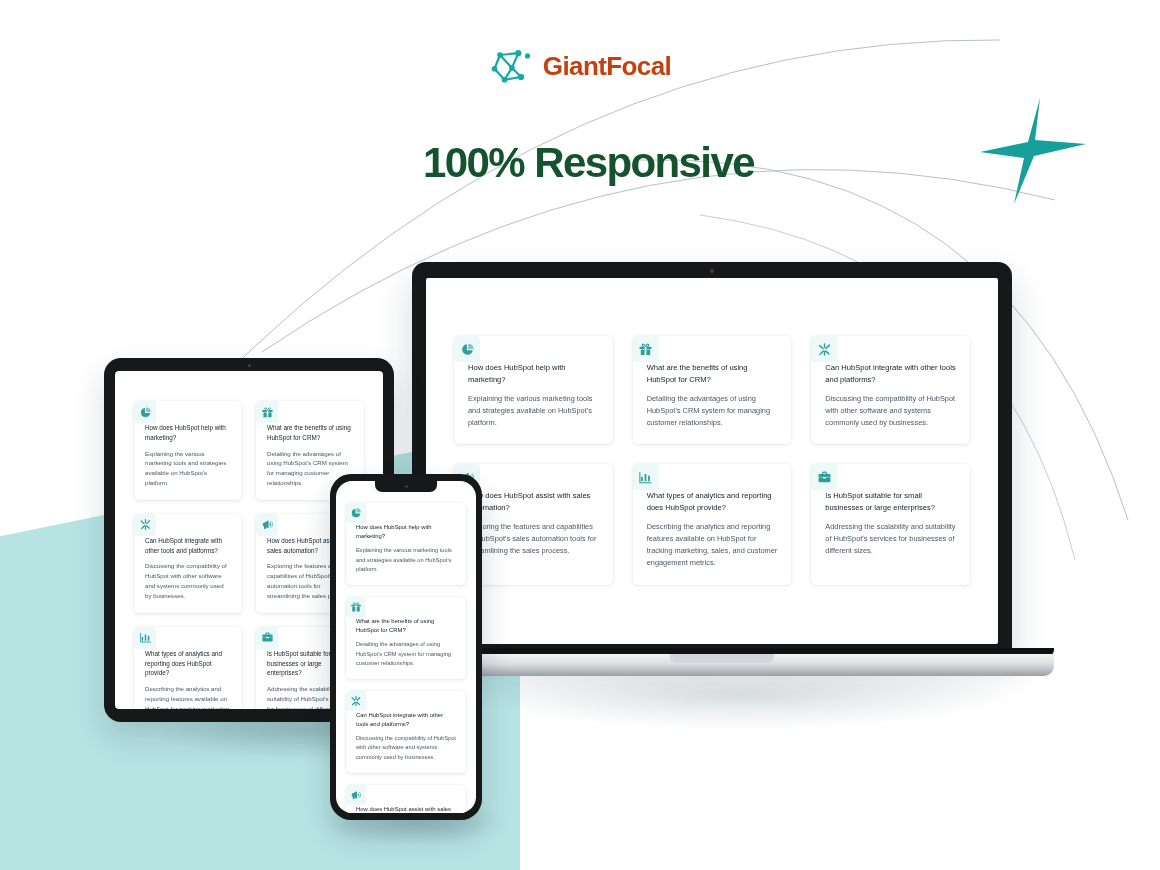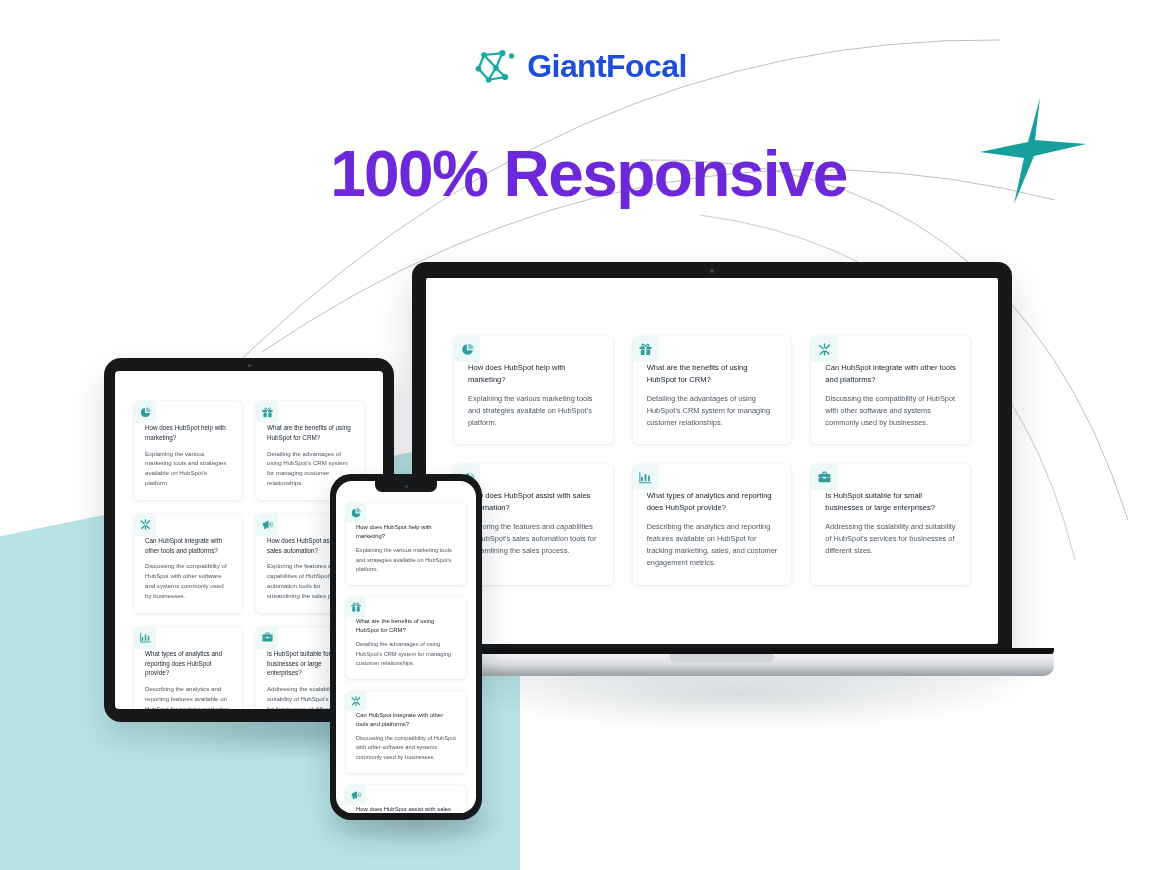--- a/index.html
+++ b/index.html
@@ -20,29 +20,29 @@
   }
   .arcs { position:absolute; inset:0; }
 
   
   .logo-wrap {
     position:absolute; left:0; right:0; top:44px;
     display:flex; align-items:center; justify-content:center; gap:10px;
   }
   .logo-mark { width:44px; height:44px; display:block; }
   .logo-text {
-    font-size:32px; font-weight:700; color:#1d4ed8; letter-spacing:-0.6px;
+    font-size:26px; font-weight:700; color:#c2410c; letter-spacing:-0.6px;
     line-height:1;
   }
 
   
   .headline {
     position:absolute; left:17px; right:0; top:142px;
     text-align:center;
-    font-size:64px; font-weight:700; color:#6d28d9;
+    font-size:42px; font-weight:700; color:#14532d;
     letter-spacing:-1.6px; line-height:1;
   }
 
   
   .card {
     background:#ffffff;
     border-radius:5px;
     box-shadow:0 1px 4px rgba(20,40,60,0.10), 0 0 0 0.5px rgba(20,40,60,0.03);
     position:relative;
     overflow:hidden;

